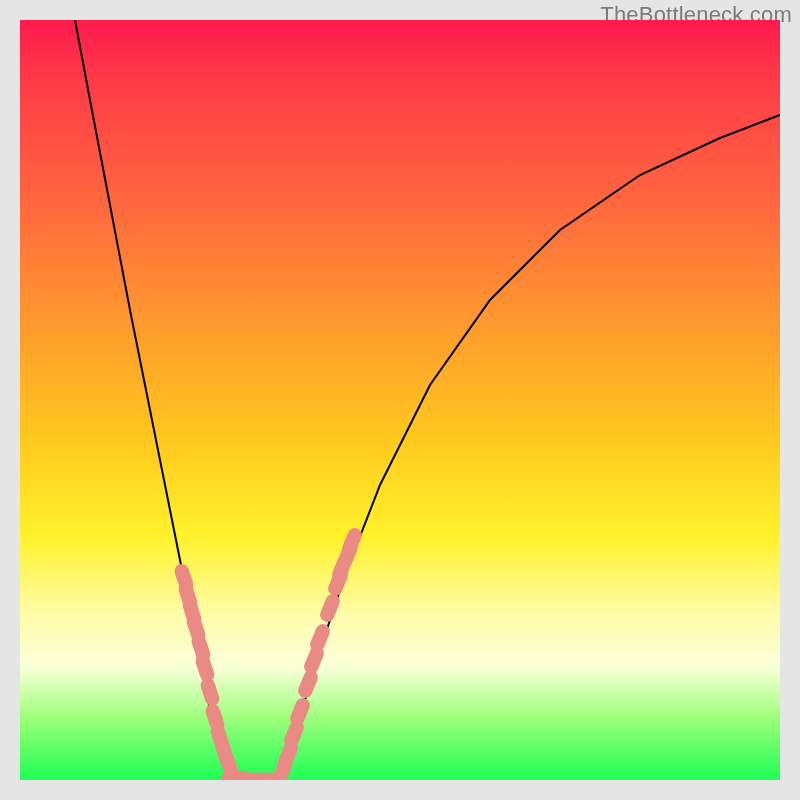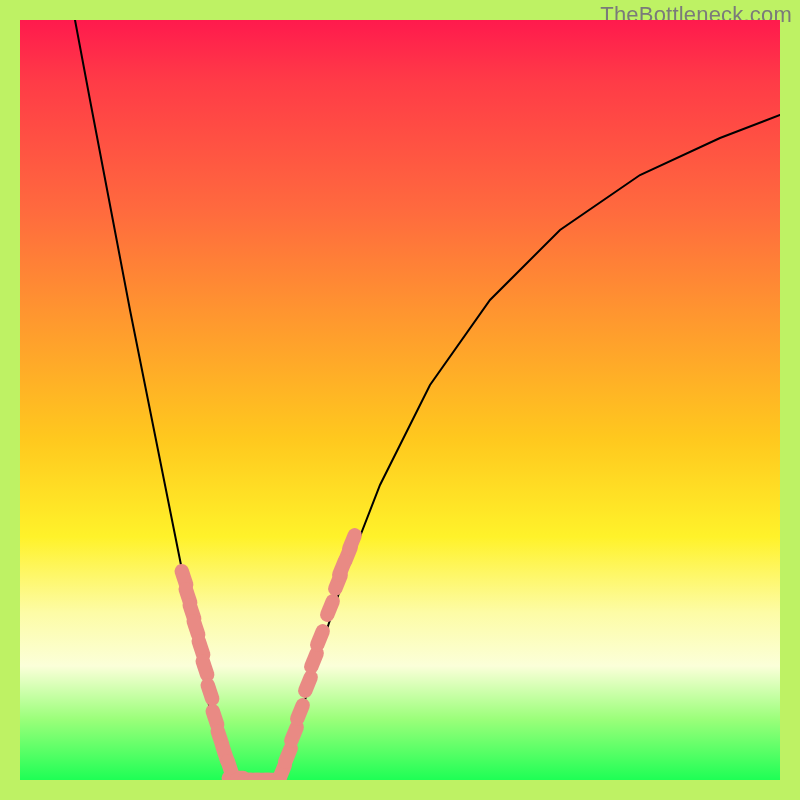--- a/index.html
+++ b/index.html
@@ -10,21 +10,21 @@
     overflow: hidden;
     background: #000;
     font-family: Arial, Helvetica, sans-serif;
   }
   .frame {
     position: absolute;
     top: 0;
     left: 0;
     width: 800px;
     height: 800px;
-    background: #bef264;
+    background: #e5e5e5;
   }
   .plot-area {
     position: absolute;
     top: 20px;
     left: 20px;
     width: 760px;
     height: 760px;
     
     background: linear-gradient(
       to bottom,

